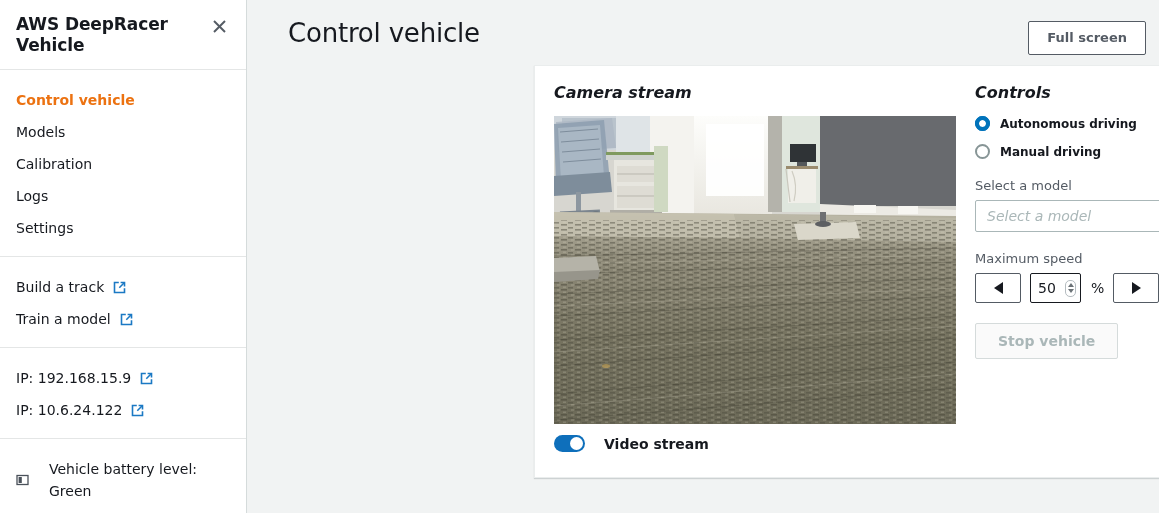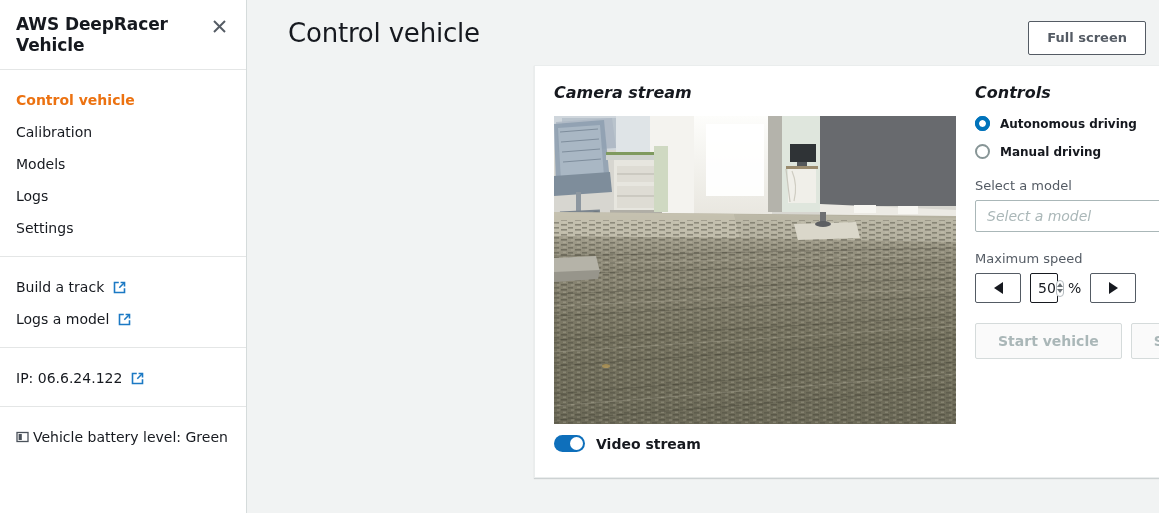--- a/index.html
+++ b/index.html
@@ -45,21 +45,21 @@
   .sb-link.active { color:#ec7211; font-weight:bold; }
   .sb-link-ext {
     display:flex; align-items:center; gap:9px;
     padding:5px 16px; font-size:14px; color:#16191f;
     cursor:pointer; line-height:22px;
   }
   .ext-icon { width:13px; height:13px; flex:0 0 13px; color:#0073bb; }
   .ext-icon svg { display:block; }
 
   .battery-row {
-    display:flex; align-items:center; gap:3px;
+    display:flex; align-items:center; gap:19px;
     padding:5px 16px; font-size:14px; color:#16191f; line-height:22px;
   }
   .batt-icon { width:14px; height:14px; flex:0 0 14px; }
   .batt-icon svg { display:block; }
 
   .logout-wrap { padding:6px 16px 0 16px; }
 
   
   .main { flex:1; height:513px; position:relative; overflow:hidden; }
   .main-header {
@@ -92,21 +92,21 @@
   }
 
   
   .camera {
     width:402px; height:308px; position:relative;
     overflow:hidden; background:#8a8577;
   }
   .cam-svg { display:block; width:402px; height:308px; }
 
   .stream-toggle-row {
-    display:flex; align-items:center; gap:11px; margin-top:11px;
+    display:flex; align-items:center; gap:19px; margin-top:11px;
   }
   .toggle {
     width:31px; height:17px; border-radius:9px; background:#0e6fbb;
     position:relative; cursor:pointer; flex:0 0 31px;
   }
   .toggle .knob {
     position:absolute; top:2px; left:16px;
     width:13px; height:13px; border-radius:50%; background:#ffffff;
   }
   .toggle-label { font-size:14px; font-weight:bold; color:#16191f; }
@@ -142,21 +142,21 @@
 
   .speed-row { display:flex; align-items:center; gap:9px; margin-top:5px; }
   .arrow-btn {
     width:46px; height:30px; border:1px solid #545b64; border-radius:2px;
     background:#fff; cursor:pointer;
     display:flex; align-items:center; justify-content:center;
   }
   .tri-left { width:0;height:0;border-top:6px solid transparent;border-bottom:6px solid transparent;border-right:9px solid #16191f; }
   .tri-right { width:0;height:0;border-top:6px solid transparent;border-bottom:6px solid transparent;border-left:9px solid #16191f; }
   .num-box {
-    width:28px; height:30px; border:1px solid #16191f; border-radius:2px;
+    width:51px; height:30px; border:1px solid #16191f; border-radius:2px;
     background:#fff; display:flex; align-items:center;
     justify-content:space-between; padding:0 4px 0 7px;
   }
   .num-val { font-size:14px; color:#16191f; }
   .spinner {
     width:11px; height:17px; border:1px solid #b5bcc0; border-radius:5px;
     display:flex; flex-direction:column; align-items:center;
     justify-content:center; gap:2px; background:#fff; cursor:pointer;
   }
   .spin-up { width:0;height:0;border-left:3px solid transparent;border-right:3px solid transparent;border-bottom:4px solid #6b7277; }
@@ -183,52 +183,62 @@
       <div class="close-icon">
         <svg width="15" height="15" viewBox="0 0 15 15" fill="none" stroke="#545b64" stroke-width="2">
           <line x1="2" y1="2" x2="13" y2="13"></line>
             <line x1="13" y1="2" x2="2" y2="13"></line>
         </svg>
       </div>
     </div>
 
     <div class="sb-group bordered">
       <a class="sb-link active">Control vehicle</a>
+      <a class="sb-link">Models</a>
       <a class="sb-link">Calibration</a>
-      <a class="sb-link">Models</a>
       <a class="sb-link">Logs</a>
       <a class="sb-link">Settings</a>
     </div>
 
     <div class="sb-group bordered">
       <div class="sb-link-ext">
         <span>Build a track</span>
         <span class="ext-icon">
           <svg width="13" height="13" viewBox="0 0 13 13" fill="none" stroke="#1b79c4" stroke-width="1.6">
             <path d="M11.5 7.2v4.3H1.5V1.5h4.3"></path>
               <path d="M7.6 1.5h3.9v3.9"></path>
               <line x1="11.2" y1="1.8" x2="6.3" y2="6.7"></line>
           </svg>
         </span>
       </div>
       <div class="sb-link-ext">
-        <span>Logs a model</span>
+        <span>Train a model</span>
         <span class="ext-icon">
           <svg width="13" height="13" viewBox="0 0 13 13" fill="none" stroke="#1b79c4" stroke-width="1.6">
             <path d="M11.5 7.2v4.3H1.5V1.5h4.3"></path>
               <path d="M7.6 1.5h3.9v3.9"></path>
               <line x1="11.2" y1="1.8" x2="6.3" y2="6.7"></line>
           </svg>
         </span>
       </div>
     </div>
 
     <div class="sb-group bordered">
       <div class="sb-link-ext">
-        <span>IP: 06.6.24.122</span>
+        <span>IP: 192.168.15.9</span>
+        <span class="ext-icon">
+          <svg width="13" height="13" viewBox="0 0 13 13" fill="none" stroke="#1b79c4" stroke-width="1.6">
+            <path d="M11.5 7.2v4.3H1.5V1.5h4.3"></path>
+              <path d="M7.6 1.5h3.9v3.9"></path>
+              <line x1="11.2" y1="1.8" x2="6.3" y2="6.7"></line>
+          </svg>
+        </span>
+      </div>
+      <div class="sb-link-ext">
+        <span>IP: 10.6.24.122</span>
         <span class="ext-icon">
           <svg width="13" height="13" viewBox="0 0 13 13" fill="none" stroke="#1b79c4" stroke-width="1.6">
             <path d="M11.5 7.2v4.3H1.5V1.5h4.3"></path>
               <path d="M7.6 1.5h3.9v3.9"></path>
               <line x1="11.2" y1="1.8" x2="6.3" y2="6.7"></line>
           </svg>
         </span>
       </div>
     </div>
 
@@ -413,20 +423,19 @@
               </span>
             </div>
             <span class="pct">%</span>
             <div class="arrow-btn">
               <span class="tri-right"></span>
             </div>
           </div>
         </div>
 
         <div class="action-row">
-          <button class="btn-disabled">Start vehicle</button>
           <button class="btn-disabled">Stop vehicle</button>
         </div>
       </div>
 
     </div>
   </div>
 </div>
 
 </body></html>

